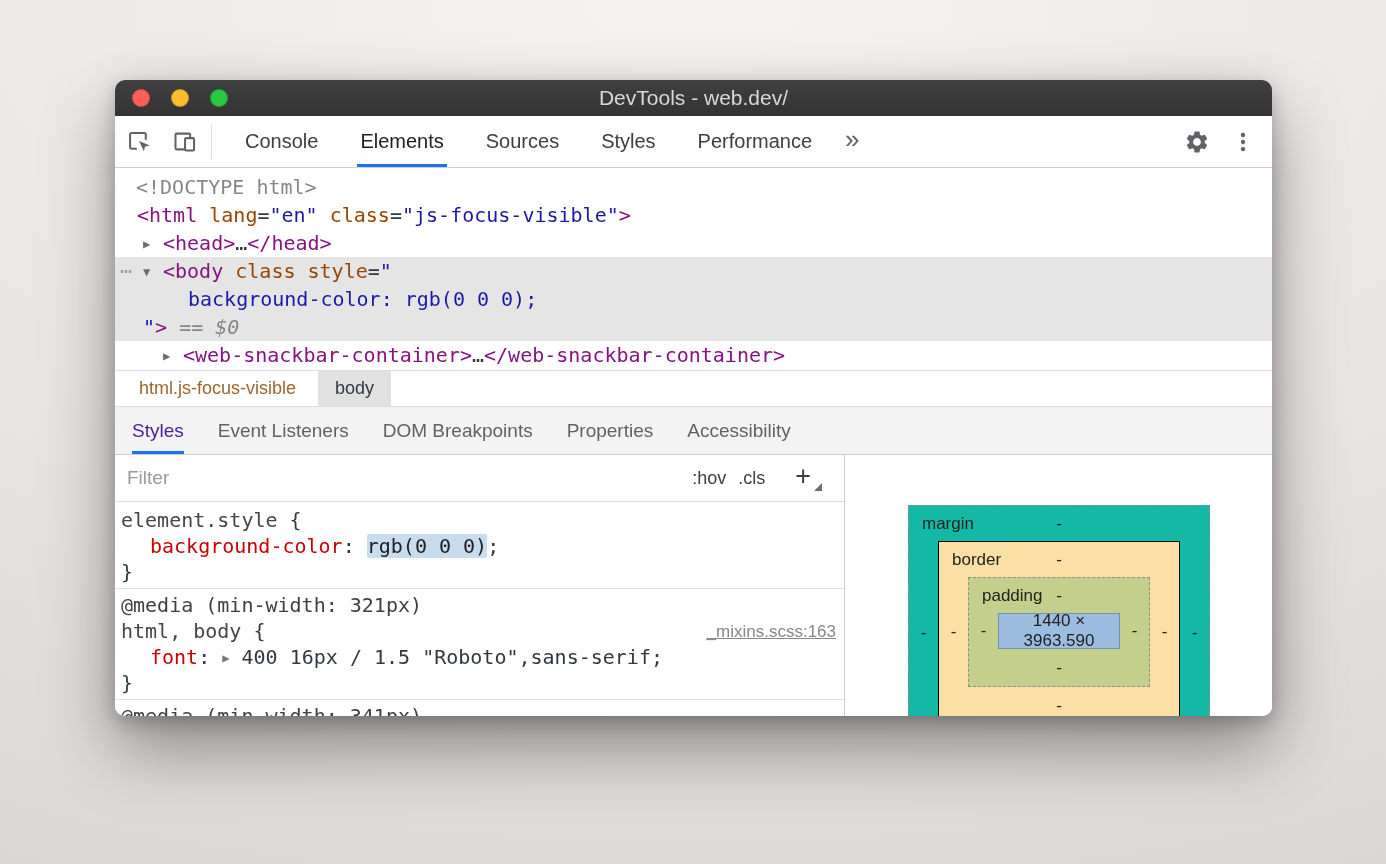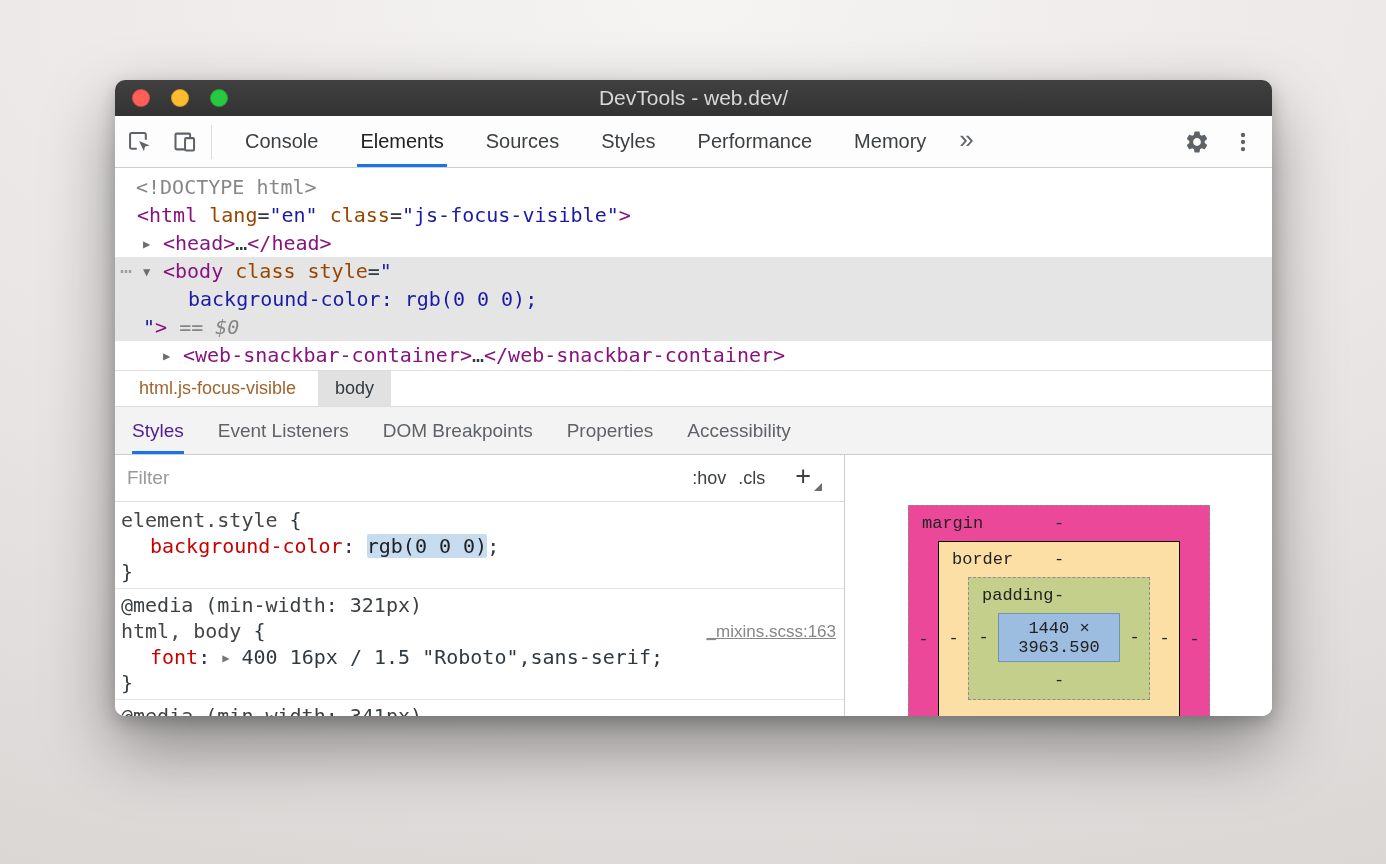--- a/index.html
+++ b/index.html
@@ -88,21 +88,21 @@
   
   .boxmodel { position:absolute; left:63px; top:50px; width:302px; font-size:17px; color:#222; text-align:center; }
   .bm { border:1px dashed #8e8e8e; }
   .bm.border-box { border:1px solid #000; }
   .bm-hd { position:relative; height:35px; line-height:35px; }
   .bm-lbl { position:absolute; left:13px; top:0; }
   .bm-mid { display:flex; align-items:stretch; }
   .bm-side { width:29px; display:flex; align-items:center; justify-content:center; }
   .bm-inner { flex:1; }
   .bm-ft { height:37px; line-height:37px; }
-  .bm-content { height:49px; display:flex; align-items:center; justify-content:center; border:1px solid #6f93b4; }
+  .bm-content { height:36px; display:flex; align-items:center; justify-content:center; border:1px solid #6f93b4; }
 </style>
 </head>
 <body>
 
 <div class="window">
 
   <div class="titlebar">
     <div class="lights">
       <button class="light" style="background: rgb(255, 95, 87);"></button>
       <button class="light" style="background: rgb(254, 188, 46);"></button>
@@ -124,21 +124,20 @@
         <rect x="12.5" y="9" width="8" height="11" rx="1" fill="#fff" stroke="#5f6368" stroke-width="1.8"></rect>
       </svg>
     </button>
     <div class="toolbar-divider"></div>
     <div class="main-tabs">
       <button class="main-tab">Console</button>
       <button class="main-tab active">Elements</button>
       <button class="main-tab">Sources</button>
       <button class="main-tab">Styles</button>
       <button class="main-tab">Performance</button>
-      <button class="main-tab">Memory</button>
     </div>
     <button class="overflow-btn">»</button>
     <div class="toolbar-spacer"></div>
     <button class="tool-btn">
       <svg viewBox="0 0 24 24" width="26" height="26">
         <path fill="#5f6368" d="M19.14 12.94c.04-.3.06-.61.06-.94 0-.32-.02-.64-.07-.94l2.03-1.58c.18-.14.23-.41.12-.61l-1.92-3.32c-.12-.22-.37-.29-.59-.22l-2.39.96c-.5-.38-1.03-.7-1.62-.94l-.36-2.54c-.04-.24-.24-.41-.48-.41h-3.84c-.24 0-.43.17-.47.41l-.36 2.54c-.59.24-1.13.57-1.62.94l-2.39-.96c-.22-.08-.47 0-.59.22L2.74 8.87c-.12.21-.08.47.12.61l2.03 1.58c-.05.3-.09.63-.09.94s.02.64.07.94l-2.03 1.58c-.18.14-.23.41-.12.61l1.92 3.32c.12.22.37.29.59.22l2.39-.96c.5.38 1.03.7 1.62.94l.36 2.54c.05.24.24.41.48.41h3.84c.24 0 .44-.17.47-.41l.36-2.54c.59-.24 1.13-.56 1.62-.94l2.39.96c.22.08.47 0 .59-.22l1.92-3.32c.12-.22.07-.47-.12-.61l-2.01-1.58zM12 15.6c-1.98 0-3.6-1.62-3.6-3.6s1.62-3.6 3.6-3.6 3.6 1.62 3.6 3.6-1.62 3.6-3.6 3.6z"></path>
       </svg>
     </button>
     <button class="tool-btn" style="margin-right:6px;">
       <svg viewBox="0 0 24 24" width="26" height="26">
@@ -191,21 +190,21 @@
         <div class="css-line"><span class="toks"><span class="tok-sel">html, body</span><span class="tok-plain"> {</span></span><a class="src-link">_mixins.scss:163</a></div>
         <div class="css-line indent"><span class="toks"><span class="tok-prop">font</span><span class="tok-plain">: </span><span class="tok-arrow">▶</span><span class="tok-plain"> 400 16px / 1.5 "Roboto",sans-serif;</span></span></div>
         <div class="css-line"><span class="toks"><span class="tok-plain">}</span></span></div>
         <div class="rule-sep"></div>
         <div class="css-line"><span class="toks"><span class="tok-media">@media (min-width: 341px)</span></span></div>
       </div>
     </div>
 
     <div class="layout-pane">
       <div class="boxmodel">
-        <div class="bm" style="background: #ec4899; font-family: Liberation Mono, monospace;">
+        <div class="bm" style="background: #14b8a6;">
           <div class="bm-hd">
             <span class="bm-lbl">margin</span>
             <span class="bm-val">-</span>
           </div>
           <div class="bm-mid">
             <span class="bm-side">-</span>
             <div class="bm border-box bm-inner" style="background: rgb(252, 223, 164);">
               <div class="bm-hd">
                 <span class="bm-lbl">border</span>
                 <span class="bm-val">-</span>

